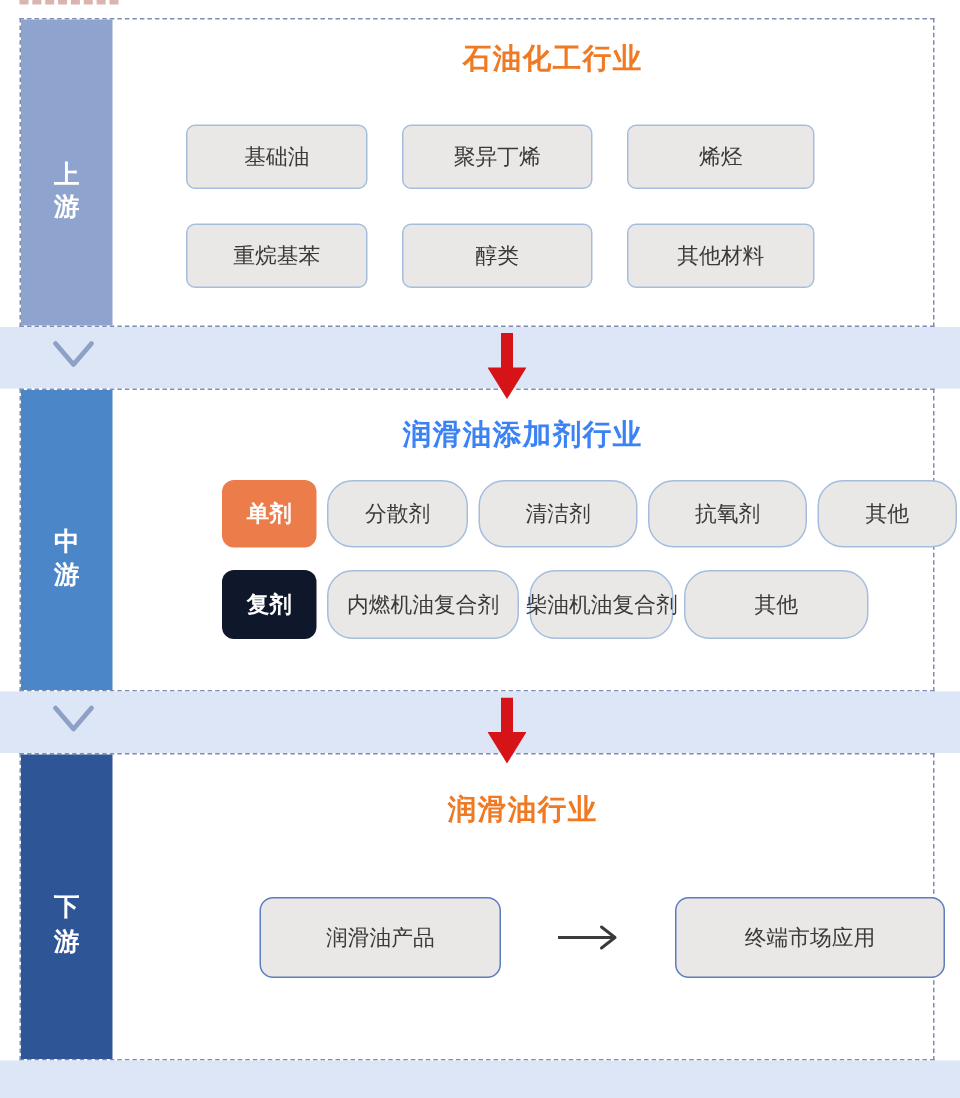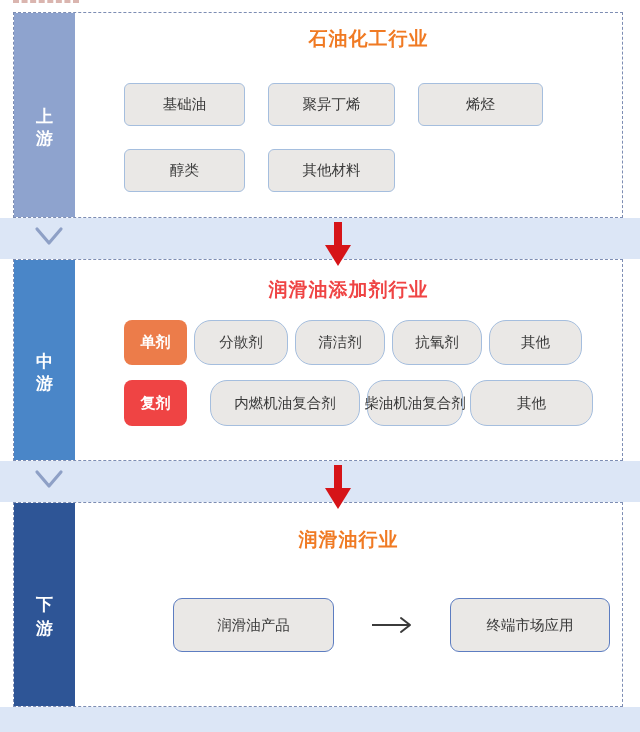--- a/index.html
+++ b/index.html
@@ -30,30 +30,30 @@
     background:#eae8e6;border:1px solid #a5bede;border-radius:6px;
     display:flex;align-items:center;justify-content:center;
     font-size:14.5px;color:#3a3a3a;height:43px;box-sizing:border-box;white-space:nowrap;
   }
   .s2row{position:absolute;left:49px;display:flex;gap:7px;}
   .s2row1{top:60px;height:45px;}
   .s2row2{top:120px;height:46px;}
   .s2row .box{height:100%;border-radius:17px;}
   .tag{
     width:63px;height:100%;color:#fff;font-weight:bold;font-size:15px;border-radius:8px;
-    display:flex;align-items:center;justify-content:center;box-sizing:border-box;
+    display:flex;align-items:center;justify-content:center;box-sizing:border-box;margin-left:24px;
   }
-  .w94{width:94px;} .w90{width:90px;} .w93{width:93px;}
-  .w127{width:150px;margin-left:16px;} .w120{width:96px;} .w123{width:123px;}
+  .w94{width:94px;} .w90{width:106px;} .w93{width:93px;}
+  .w127{width:128px;} .w120{width:96px;} .w123{width:123px;}
   .flow{position:absolute;left:58px;top:95px;display:flex;align-items:center;height:54px;padding-left:40px;}
   .flowbox{
     width:161px;height:54px;background:#eae8e6;border:1.5px solid #5d7dc1;border-radius:9px;
     display:flex;align-items:center;justify-content:center;font-size:14.5px;color:#3a3a3a;box-sizing:border-box;
   }
-  .flowbox.last{width:160px;}
+  .flowbox.last{width:180px;}
   .flow-arrow{margin:0 37px 0 37px;display:block;}
   .band{position:absolute;left:0;width:640px;height:41px;}
   .band1{top:218px;}
   .band2{top:461px;}
   .bottomstrip{position:absolute;left:0;top:707px;width:640px;height:25px;}
   .chev{position:absolute;left:34px;top:8px;}
   .redarrow{position:absolute;left:325px;top:4px;z-index:4;}
 </style>
 </head>
 <body>
@@ -63,51 +63,52 @@
   <div class="remnant"></div>
 
   <section class="sec sec1">
     <div class="sidebar" style="background-color: rgb(142, 163, 206);">上游</div>
     <div class="content">
       <div class="title" style="color: rgb(240, 122, 35);">石油化工行业</div>
       <div class="grid3">
         <div class="box">基础油</div>
         <div class="box">聚异丁烯</div>
         <div class="box">烯烃</div>
+        <div class="box">重烷基苯</div>
         <div class="box">醇类</div>
         <div class="box">其他材料</div>
       </div>
     </div>
   </section>
 
   <div class="band band1" style="background-color: rgb(220, 230, 246);">
     <svg class="chev" width="30" height="22" viewBox="0 0 30 22" style="color: rgb(142, 160, 198);">
       <polyline points="3,3 15,17 27,3" fill="none" stroke="currentColor" stroke-width="3.2" stroke-linecap="round" stroke-linejoin="round"></polyline>
     </svg>
     <svg class="redarrow" width="26" height="46" viewBox="0 0 26 46" style="color: rgb(214, 20, 24);">
       <rect x="9" y="0" width="8" height="24" fill="currentColor"></rect>
       <polygon points="0,23 26,23 13,44" fill="currentColor"></polygon>
     </svg>
   </div>
 
   <section class="sec sec2">
     <div class="sidebar" style="background-color: rgb(74, 134, 200);">中游</div>
     <div class="content">
-      <div class="title" style="color: #ef4444;">润滑油添加剂行业</div>
+      <div class="title" style="color: #3b82f6;">润滑油添加剂行业</div>
 
       <div class="s2row s2row1">
         <div class="tag" style="background-color: rgb(236, 124, 74);">单剂</div>
         <div class="box w94">分散剂</div>
         <div class="box w90">清洁剂</div>
         <div class="box w90">抗氧剂</div>
         <div class="box w93">其他</div>
       </div>
 
       <div class="s2row s2row2">
-        <div class="tag" style="background-color: #ef4444;">复剂</div>
+        <div class="tag" style="background-color: #0f172a;">复剂</div>
         <div class="box w127">内燃机油复合剂</div>
         <div class="box w120">柴油机油复合剂</div>
         <div class="box w123">其他</div>
       </div>
     </div>
   </section>
 
   <div class="band band2" style="background-color: rgb(220, 230, 246);">
     <svg class="chev" width="30" height="22" viewBox="0 0 30 22" style="color: rgb(142, 160, 198);">
       <polyline points="3,3 15,17 27,3" fill="none" stroke="currentColor" stroke-width="3.2" stroke-linecap="round" stroke-linejoin="round"></polyline>

